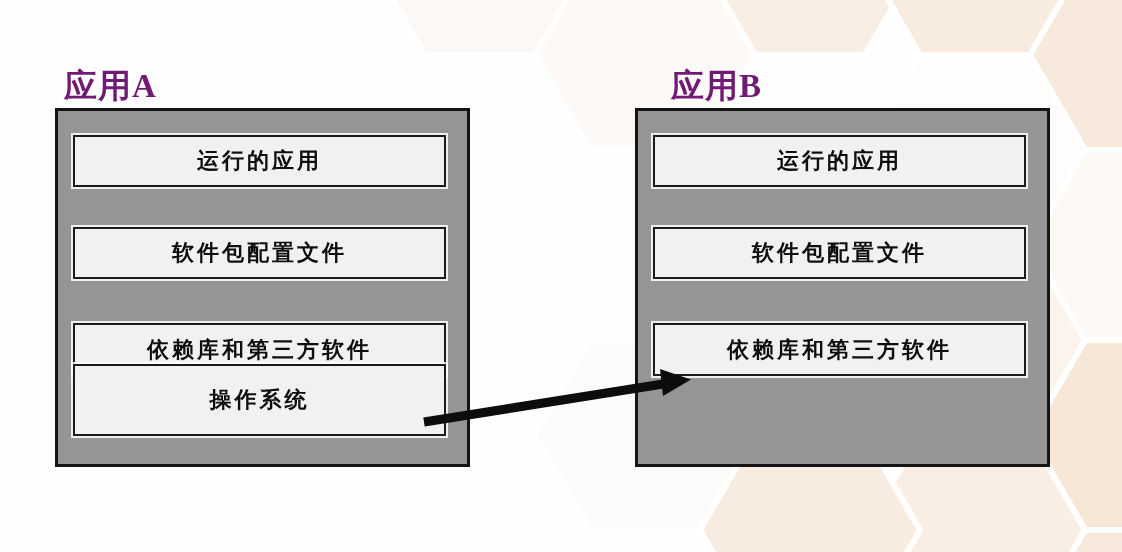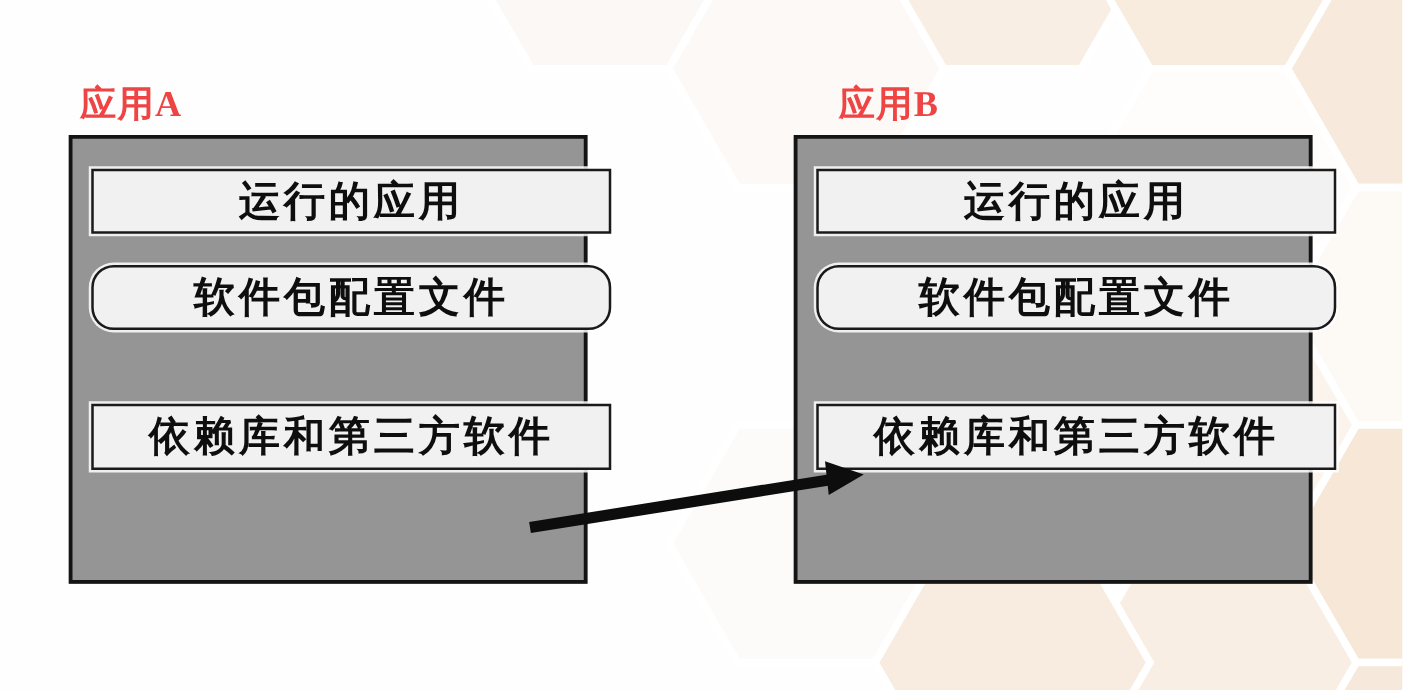--- a/index.html
+++ b/index.html
@@ -22,47 +22,47 @@
     box-sizing:border-box;
     z-index:2;
   }
   .panel-a{left:55px;top:108px;}
   .panel-b{left:635px;top:108px;}
 
   .app-label{
     position:absolute;
     z-index:2;
     font-weight:bold;
-    font-size:29px;
-    color:#ef4444;
+    font-size:33px;
+    color:#701a75;
     letter-spacing:1px;
     white-space:nowrap;
   }
   .label-a{left:64px;top:64px;}
   .label-b{left:671px;top:64px;}
 
   .layer{
     position:absolute;
     left:15px;
-    width:416px;
+    width:373px;
     box-sizing:border-box;
     background:#f1f1f1;
     border:2px solid #1a1a1a;
     box-shadow:0 0 0 2px rgba(255,255,255,0.85);
     display:flex;
     align-items:center;
     justify-content:center;
     font-weight:bold;
-    font-size:33px;
+    font-size:22px;
     letter-spacing:3px;
     color:#0e0e0e;
     white-space:nowrap;
   }
   .l1{top:24px;height:52px;}
-  .l2{top:101px;height:52px;border-radius:18px;}
+  .l2{top:116px;height:52px;}
   .l3{top:178px;height:53px;margin-top:34px;}
   .l4{top:253px;height:72px;}
 
   .arrow-layer{position:absolute;left:0;top:0;width:1122px;height:552px;z-index:3;pointer-events:none;}
 </style>
 </head>
 <body>
 
 <div class="stage">
 
@@ -85,20 +85,21 @@
       <polygon points="535,435 590,340 700,340 755,435 700,530 590,530" fill="#fdfbf9"></polygon>
     </g>
   </svg>
 
   <div class="app-label label-a">应用A</div>
 
   <div class="panel panel-a">
     <div class="layer l1">运行的应用</div>
     <div class="layer l2">软件包配置文件</div>
     <div class="layer l3">依赖库和第三方软件</div>
+    <div class="layer l4">操作系统</div>
   </div>
 
   <div class="app-label label-b">应用B</div>
 
   <div class="panel panel-b">
     <div class="layer l1">运行的应用</div>
     <div class="layer l2">软件包配置文件</div>
     <div class="layer l3">依赖库和第三方软件</div>
   </div>
 

